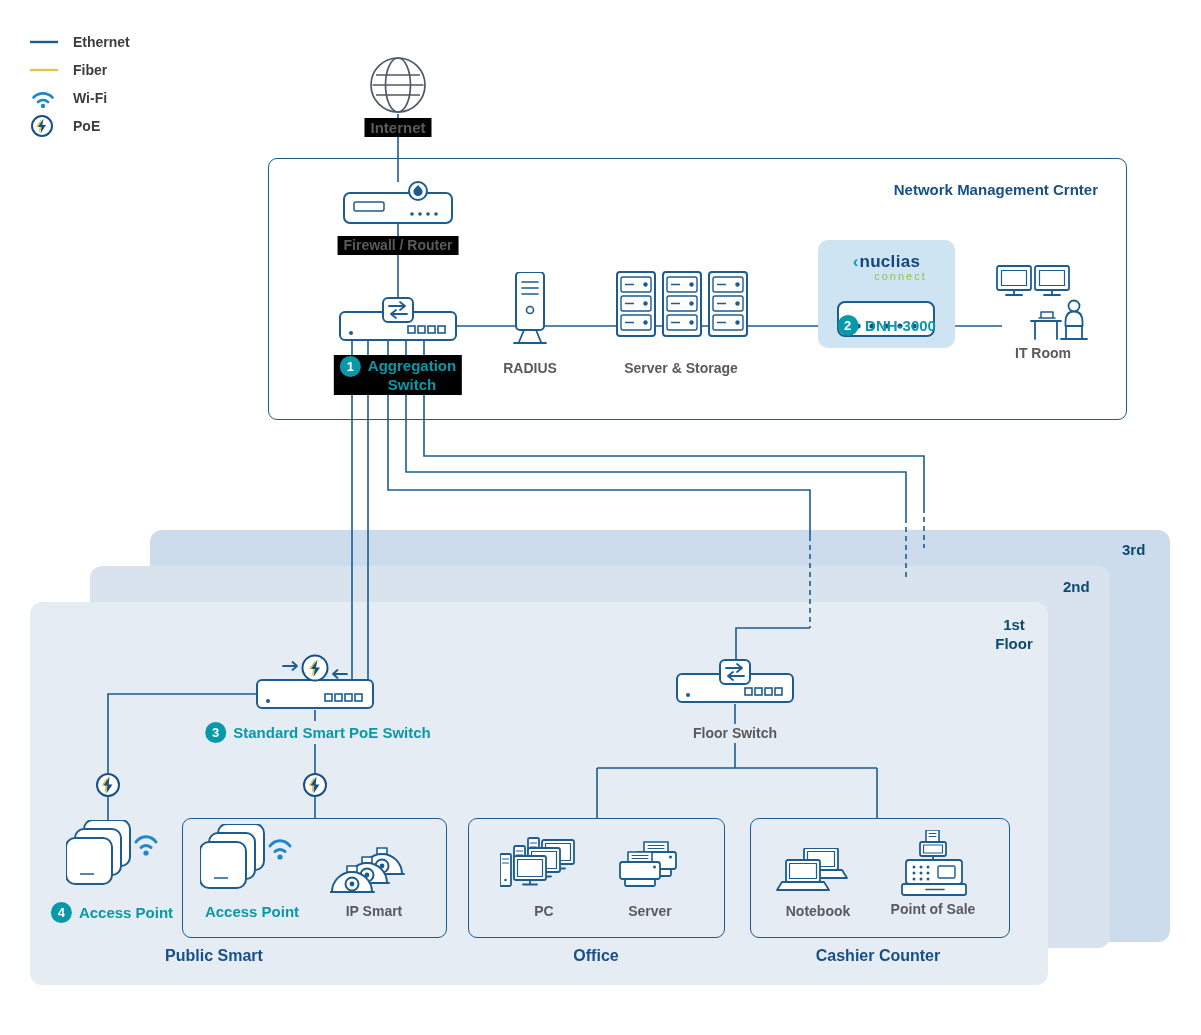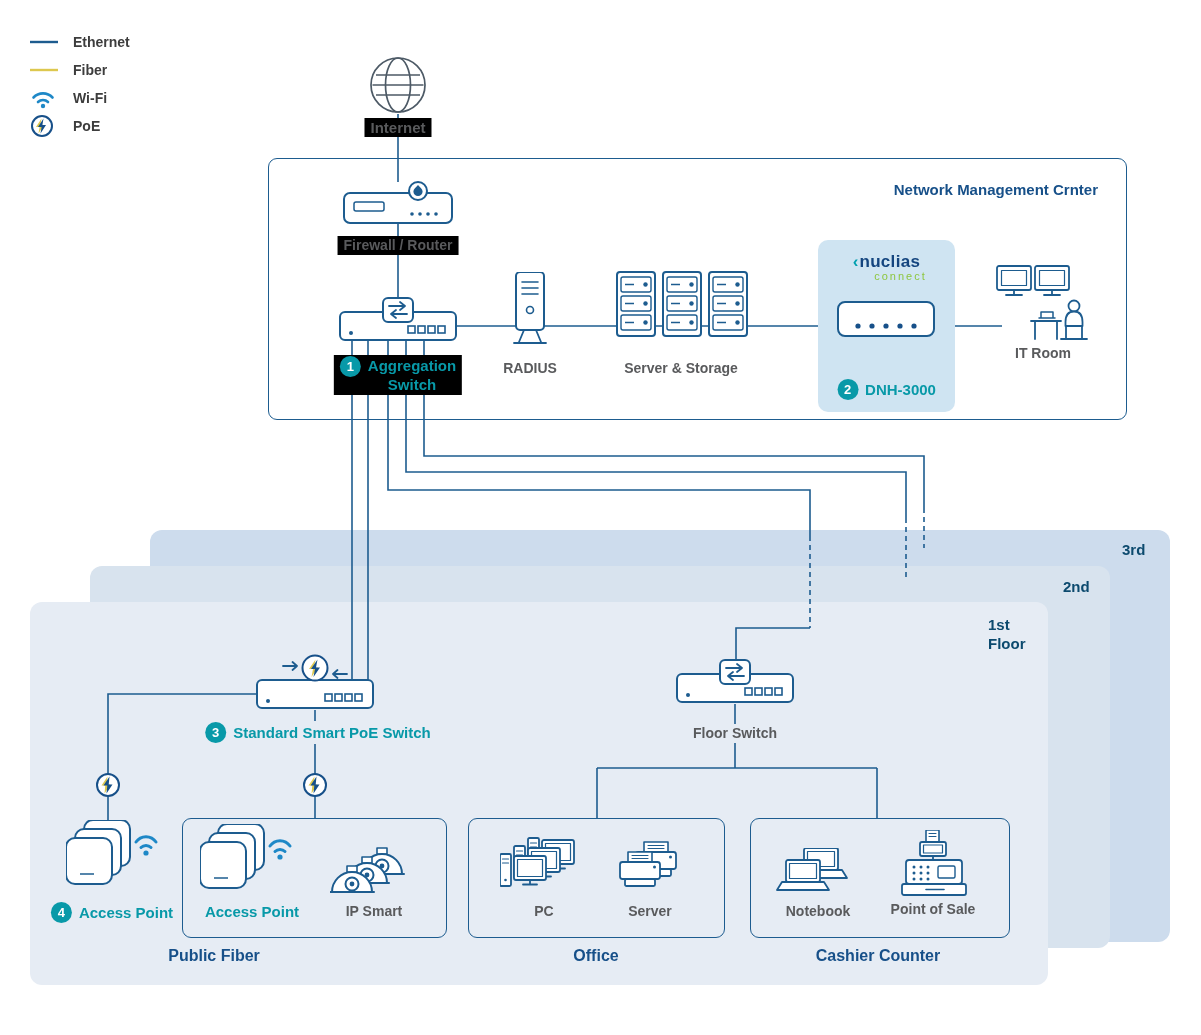--- a/index.html
+++ b/index.html
@@ -18,28 +18,28 @@
   .bgw{background:#000000;padding:1px 6px}
   .bgf{background:#e6ecf4;padding:1px 6px}
   .lblrow{position:absolute;z-index:4;display:flex;align-items:center;gap:7px;transform:translateX(-50%);white-space:nowrap}
   .badge{display:inline-flex;flex:none;width:21px;height:21px;border-radius:50%;background:#0899a8;color:#fff;
          align-items:center;justify-content:center;font-size:13px;font-weight:700;line-height:1}
   .legend{position:absolute;left:30px;top:28px;z-index:3}
   .lrow{display:flex;align-items:center;gap:11px;height:28px}
   .licon{width:32px;display:flex;align-items:center;line-height:0}
   .ltext{font-size:14px;color:#3d3d3d;font-weight:600}
   .nmc-title{position:absolute;top:22px;right:28px;font-size:15px;font-weight:700;color:#175089;z-index:4}
-  .dnh{position:absolute;left:818px;top:240px;width:137px;height:172px;background:#cfe4f2;border-radius:10px;z-index:3}
+  .dnh{position:absolute;left:818px;top:240px;width:137px;height:108px;background:#cfe4f2;border-radius:10px;z-index:3}
   .nuclias{position:absolute;top:13px;left:0;right:0;text-align:center;line-height:17px;z-index:4}
   .chev{color:#00a0af;font-weight:800;font-size:17px;margin-right:1px}
   .nuc{color:#14457f;font-weight:800;font-size:17px;letter-spacing:.3px}
   .con{color:#8dc63f;font-size:11px;letter-spacing:2px;padding-left:28px;line-height:12px}
   .dnh-label{position:absolute;left:50%;bottom:12px;transform:translateX(-50%);display:flex;align-items:center;gap:7px;z-index:4;white-space:nowrap}
   .aggtxt{text-align:center;line-height:19px}
-  .firstfloor{line-height:19px;text-align:left;width:52px}
+  .firstfloor{line-height:19px;text-align:center;width:52px}
 </style>
 </head>
 <body>
 
 <div id="canvas">
 
   <div class="panel" style="left:150px;top:530px;width:1020px;height:412px;background:#cddced"></div>
   <div class="panel" style="left:90px;top:566px;width:1020px;height:382px;background:#d8e3ee"></div>
   <div class="panel" style="left:30px;top:602px;width:1018px;height:383px;background:#e6ecf4"></div>
 
@@ -390,21 +390,21 @@
           <path d="M2,38 a20,20 0 0 1 40,0"></path>
           <path d="M0,38 h44" fill="none"></path>
           <circle cx="22" cy="30" r="6.5"></circle>
           <circle cx="22" cy="30" r="2.4" fill="#1d5c8f" stroke="none"></circle>
         </g>
       </g>
     </svg>
   </div>
   <div class="lbl" style="left:374px;top:903px">IP Smart</div>
 
-  <div class="title" style="left:214px;top:947px">Public Fiber</div>
+  <div class="title" style="left:214px;top:947px">Public Smart</div>
 
   <div class="box" style="left:468px;top:818px;width:255px;height:118px"></div>
 
   <div class="dev" style="left:500px;top:834px">
     <svg width="92" height="70" viewBox="0 0 92 70">
       <g stroke="#1d5c8f" stroke-width="1.8" fill="#fff" stroke-linejoin="round" stroke-linecap="round">
         <g transform="translate(28,0)">
           <rect x="0" y="4" width="11" height="32" rx="1.5"></rect>
           <path d="M2.5,9 h6 M2.5,13 h6" stroke-width="1.2" fill="none"></path>
           <circle cx="5.5" cy="30" r="1.3" fill="#1d5c8f" stroke="none"></circle>

